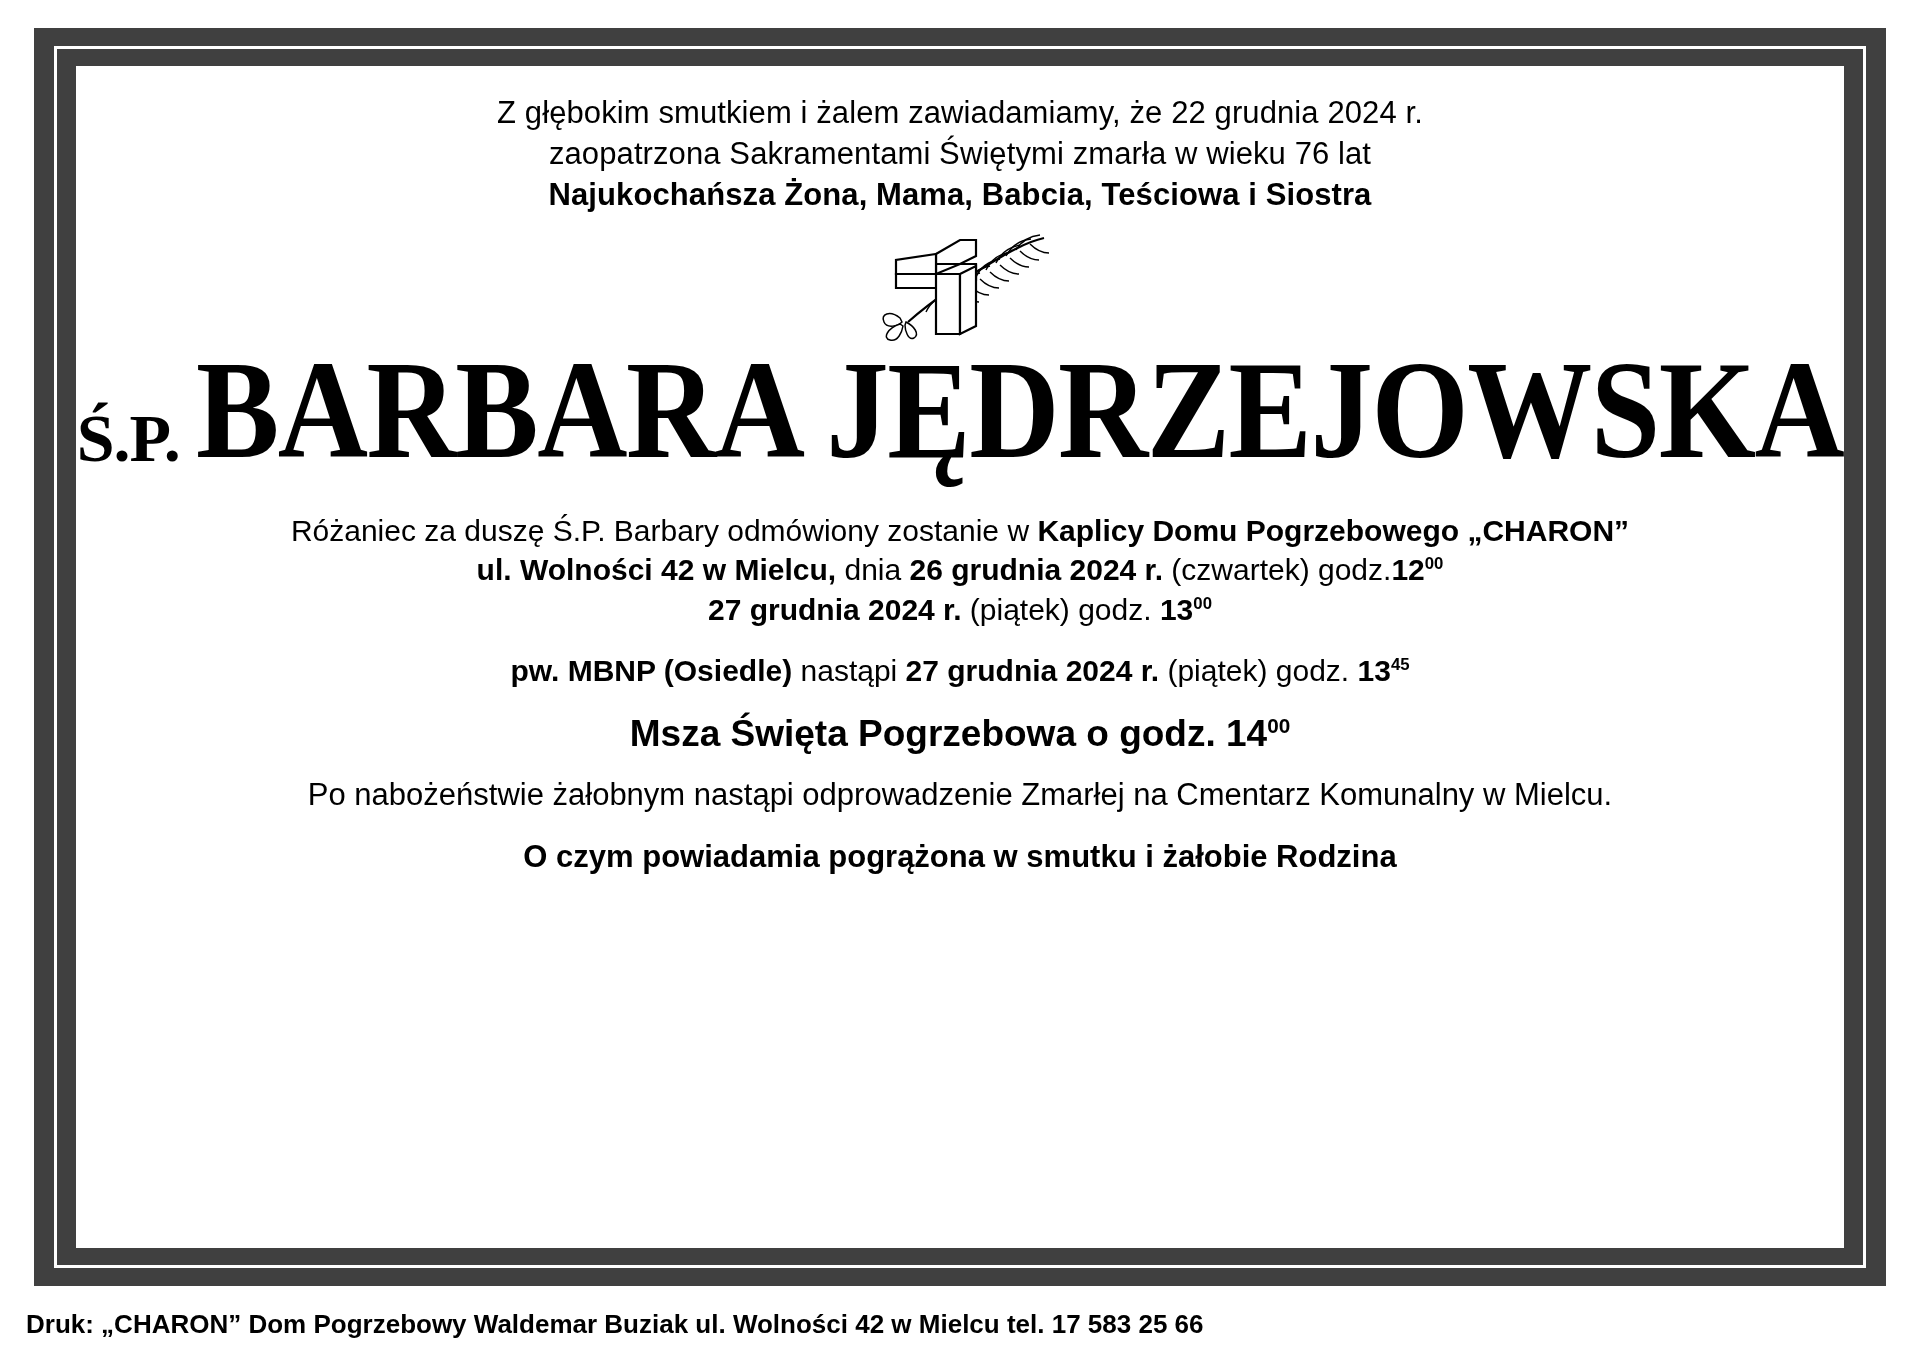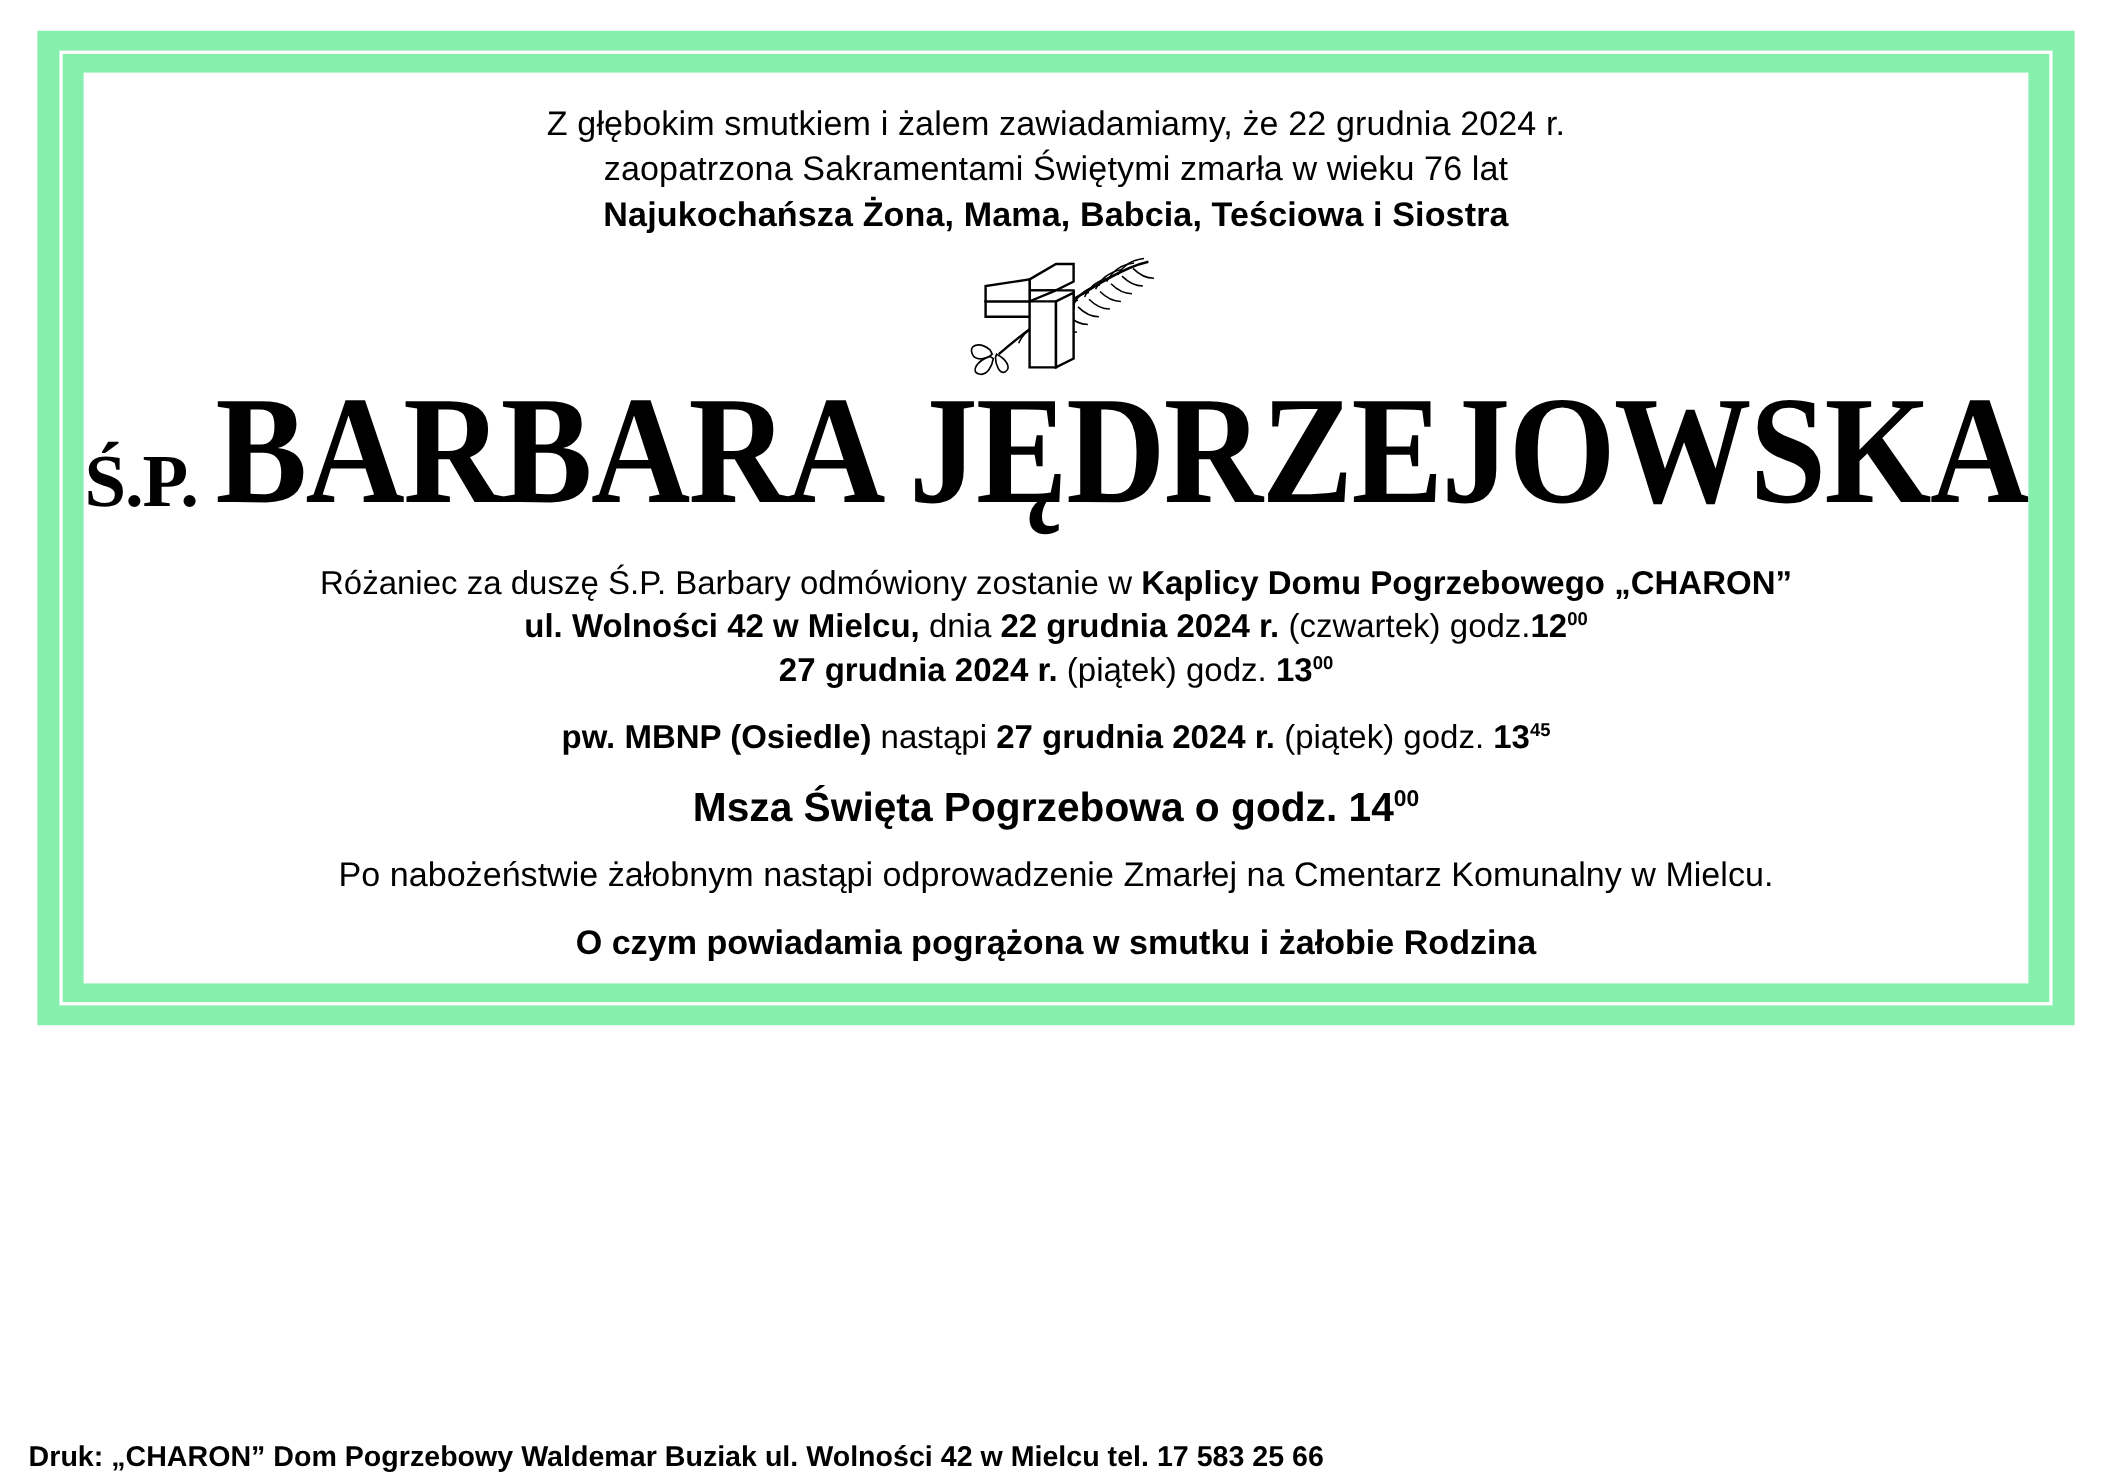--- a/index.html
+++ b/index.html
@@ -21,22 +21,22 @@
     position: relative;
     box-sizing: border-box;
   }
 
   
   .black-frame {
     position: absolute;
     left: 34px;
     top: 28px;
     width: 1852px;
-    height: 904px;
-    background: #86efac;
+    height: 1258px;
+    background: #404040;
     box-sizing: border-box;
   }
 
   
   .white-line {
     position: absolute;
     left: 20px;
     top: 18px;
     right: 20px;
     bottom: 18px;
@@ -198,21 +198,21 @@
       <div class="name-line">
         <span class="sp">Ś.P.</span>
         <span class="name">BARBARA JĘDRZEJOWSKA</span>
       </div>
 
       <div class="block">
         <div>
           <span>Różaniec za duszę Ś.P. Barbary odmówiony zostanie w </span><span class="b">Kaplicy Domu Pogrzebowego „CHARON”</span>
         </div>
         <div>
-          <span class="b">ul. Wolności 42 w Mielcu,</span><span> dnia </span><span class="b">22 grudnia 2024 r.</span><span> (czwartek) godz.</span><span class="b">12</span><sup>00</sup>
+          <span class="b">ul. Wolności 42 w Mielcu,</span><span> dnia </span><span class="b">26 grudnia 2024 r.</span><span> (czwartek) godz.</span><span class="b">12</span><sup>00</sup>
         </div>
         <div>
           <span class="b">27 grudnia 2024 r.</span><span> (piątek) godz. </span><span class="b">13</span><sup>00</sup>
         </div>
       </div>
 
       <div class="block gap">
         <div>
           <span class="b">pw. MBNP (Osiedle)</span><span> nastąpi </span><span class="b">27 grudnia 2024 r.</span><span> (piątek) godz. </span><span class="b">13</span><sup>45</sup>
         </div>

